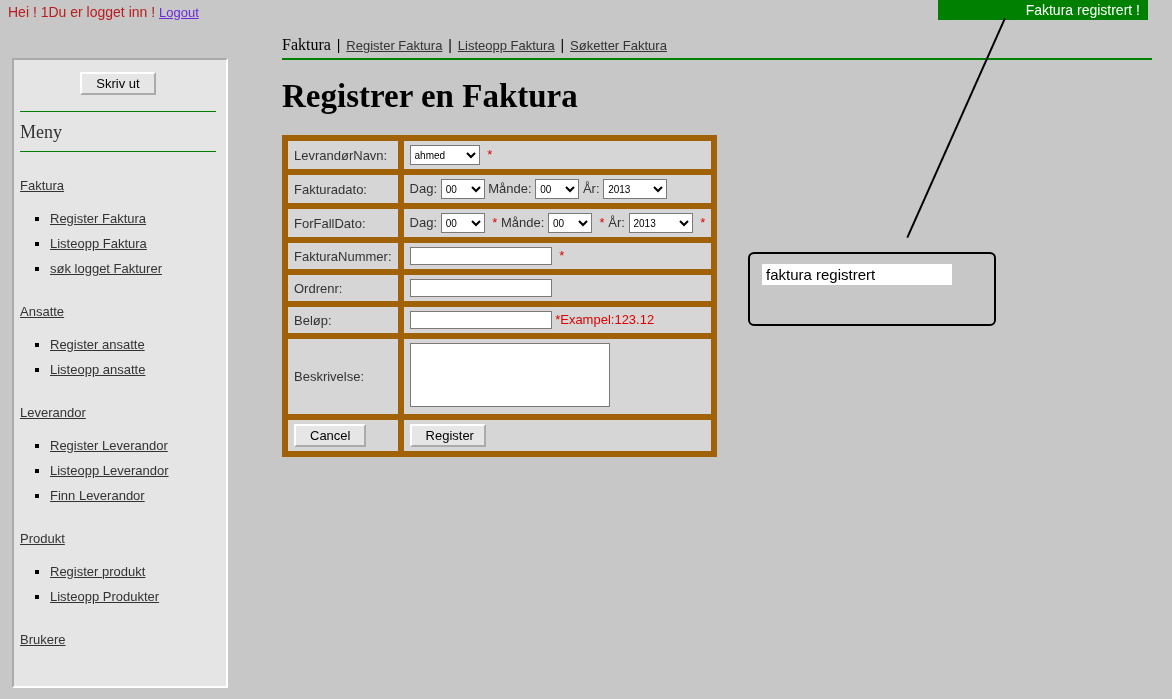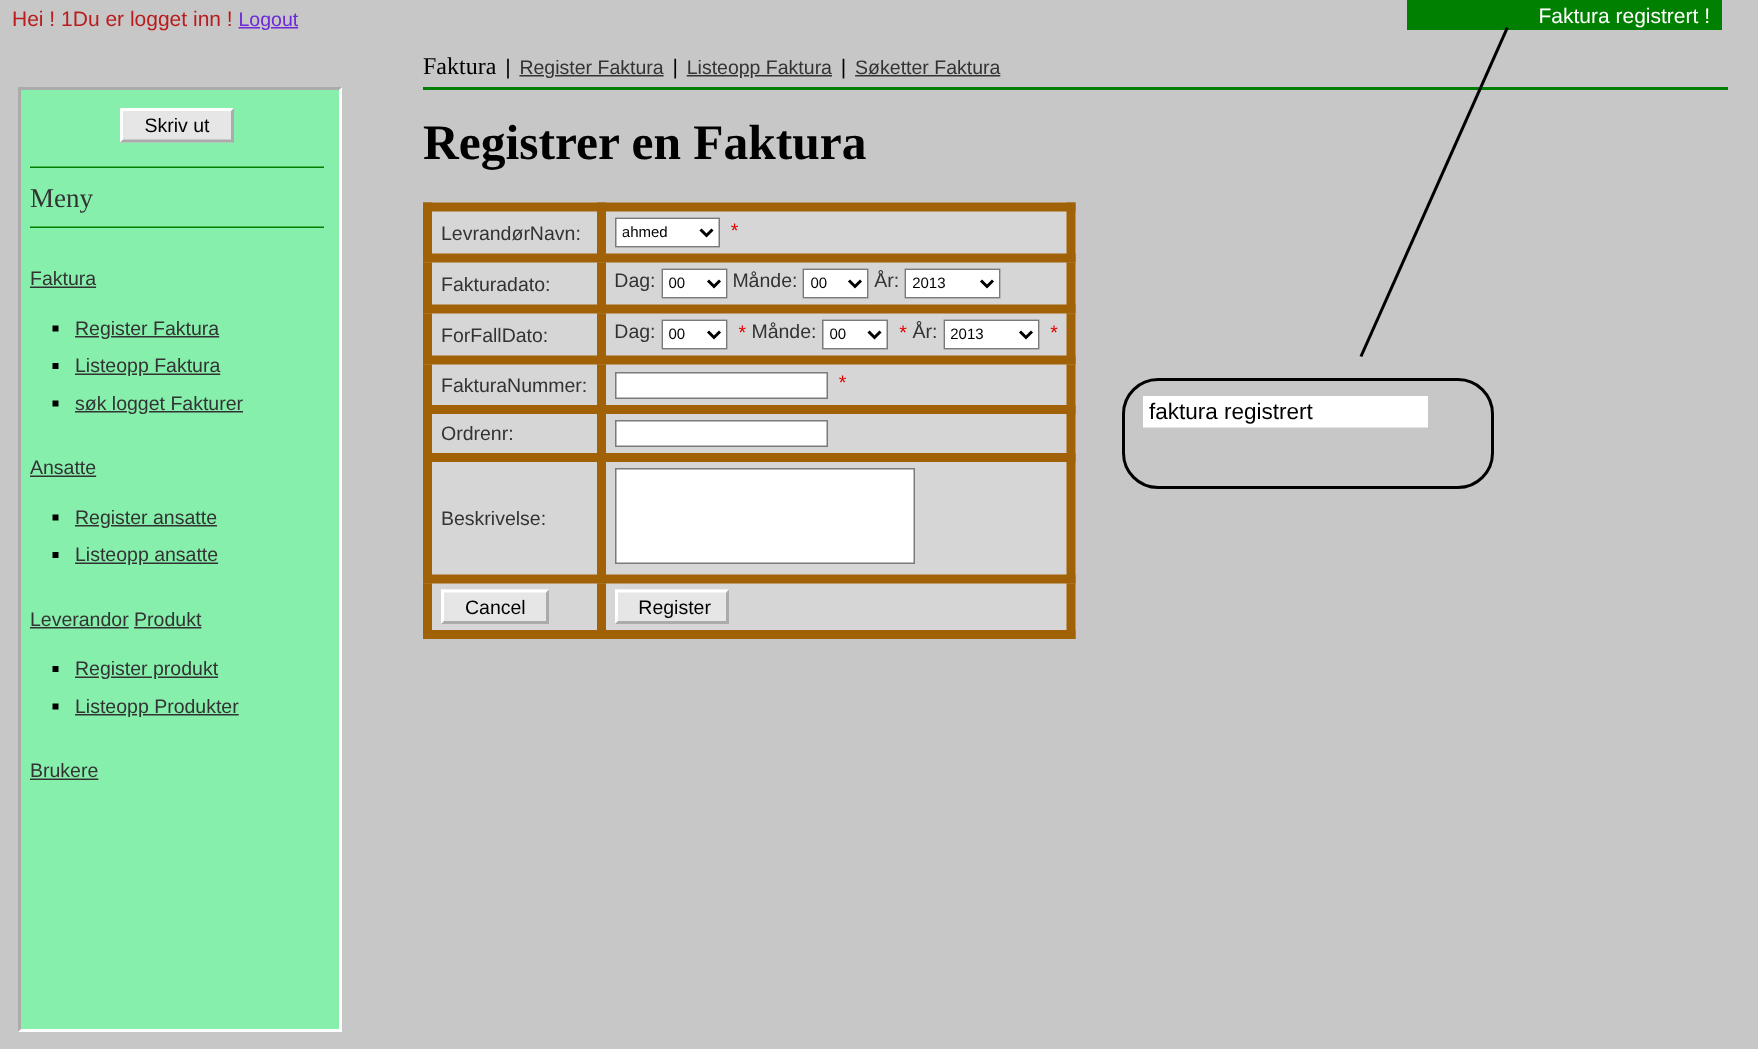--- a/index.html
+++ b/index.html
@@ -34,21 +34,21 @@
     text-align: right;
   }
 
   
   .sidebar {
     position: absolute;
     left: 12px;
     top: 58px;
     width: 216px;
     height: 630px;
-    background: #86efac;
+    background: #e5e5e5;
     border: 2px inset #fff;
     overflow-y: scroll;
     padding: 6px 10px 10px 6px;
   }
   .sidebar .printbtn-wrap { text-align: center; padding: 6px 0 12px 0; }
   button.winbtn {
     font-family: inherit;
     font-size: 13px;
     background: #e6e6e6;
     border: 2px outset #fff;
@@ -106,21 +106,21 @@
   .btnrow td { padding: 4px 6px; }
 
   
   .callout {
     position: absolute;
     left: 748px;
     top: 252px;
     width: 248px;
     height: 74px;
     border: 2px solid #000;
-    border-radius: 24px;
+    border-radius: 6px;
     background: transparent;
     padding: 10px 12px;
   }
   .callout .inner {
     background: #fff;
     width: 190px;
     padding: 2px 4px;
     font-size: 15px;
     font-family: Arial, sans-serif;
   }
@@ -161,20 +161,25 @@
     <li><a href="#">søk logget Fakturer</a></li>
   </ul>
 
   <a href="#" class="cat">Ansatte</a>
   <ul class="sub">
     <li><a href="#">Register ansatte</a></li>
     <li><a href="#">Listeopp ansatte</a></li>
   </ul>
 
   <a href="#" class="cat">Leverandor</a>
+  <ul class="sub">
+    <li><a href="#">Register Leverandor</a></li>
+    <li><a href="#">Listeopp Leverandor</a></li>
+    <li><a href="#">Finn Leverandor</a></li>
+  </ul>
 
   <a href="#" class="cat">Produkt</a>
   <ul class="sub">
     <li><a href="#">Register produkt</a></li>
     <li><a href="#">Listeopp Produkter</a></li>
   </ul>
 
   <a href="#" class="cat">Brukere</a>
 </div>
 
@@ -231,20 +236,27 @@
       <td>
         <input class="fld" style="width: 142px;" value="">
         <span class="ast">*</span>
       </td>
     </tr>
     <tr>
       <td class="lbl">Ordrenr:</td>
       <td><input class="fld" style="width: 142px;" value=""></td>
     </tr>
     <tr>
+      <td class="lbl">Beløp:</td>
+      <td>
+        <input class="fld" style="width: 142px;" value="">
+        <span class="ex">*Exampel:123.12</span>
+      </td>
+    </tr>
+    <tr>
       <td class="lbl">Beskrivelse:</td>
       <td><textarea class="fld" style=""></textarea></td>
     </tr>
     <tr class="btnrow">
       <td><button class="winbtn" style="width:72px">Cancel</button></td>
       <td><button class="winbtn" style="width:76px">Register</button></td>
     </tr>
   </tbody>
     </table>
 </div>

